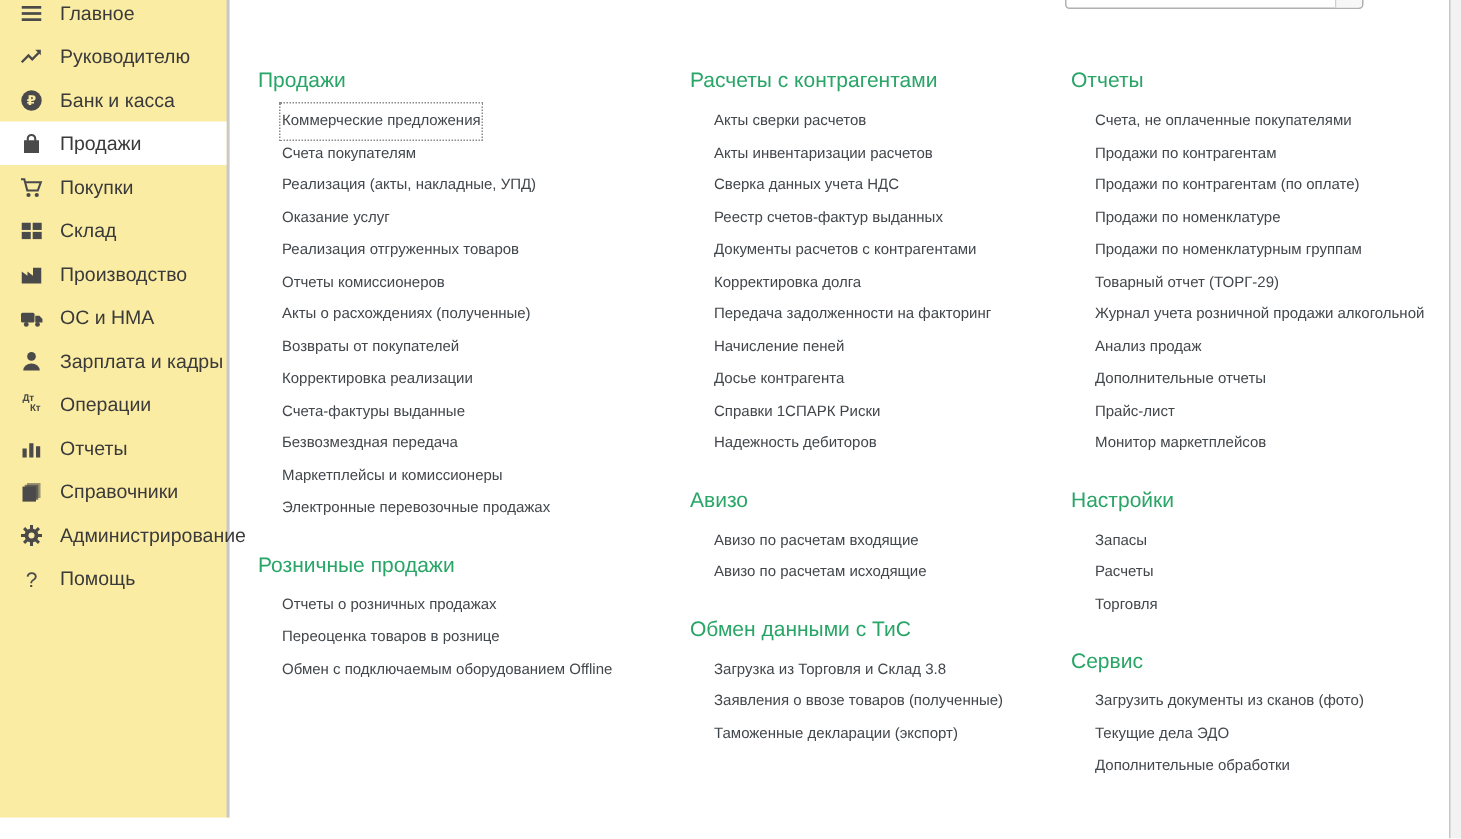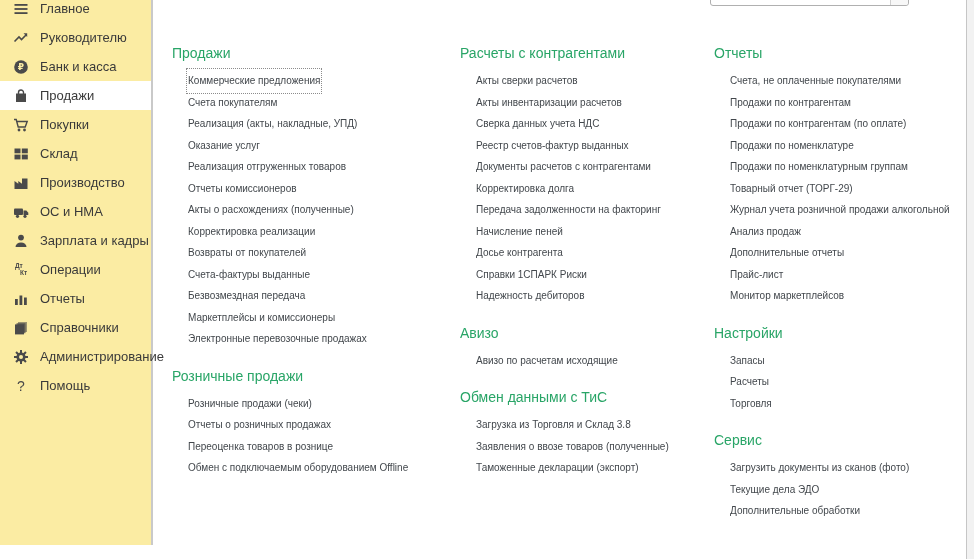--- a/index.html
+++ b/index.html
@@ -254,46 +254,46 @@
 
 <div class="col col-1">
     <div class="section-title">Продажи</div>
     <div class="menu-item focused"><span>Коммерческие предложения</span></div>
     <div class="menu-item"><span>Счета покупателям</span></div>
     <div class="menu-item"><span>Реализация (акты, накладные, УПД)</span></div>
     <div class="menu-item"><span>Оказание услуг</span></div>
     <div class="menu-item"><span>Реализация отгруженных товаров</span></div>
     <div class="menu-item"><span>Отчеты комиссионеров</span></div>
     <div class="menu-item"><span>Акты о расхождениях (полученные)</span></div>
+    <div class="menu-item"><span>Возвраты от покупателей</span></div>
     <div class="menu-item"><span>Корректировка реализации</span></div>
-    <div class="menu-item"><span>Возвраты от покупателей</span></div>
     <div class="menu-item"><span>Счета-фактуры выданные</span></div>
     <div class="menu-item"><span>Безвозмездная передача</span></div>
     <div class="menu-item"><span>Маркетплейсы и комиссионеры</span></div>
     <div class="menu-item"><span>Электронные перевозочные продажах</span></div>
     <div class="section-title">Розничные продажи</div>
-    <div class="menu-item"><span>Розничные продажи (чеки)</span></div>
     <div class="menu-item"><span>Отчеты о розничных продажах</span></div>
     <div class="menu-item"><span>Переоценка товаров в рознице</span></div>
     <div class="menu-item"><span>Обмен с подключаемым оборудованием Offline</span></div>
   </div>
 <div class="col col-2">
     <div class="section-title">Расчеты с контрагентами</div>
     <div class="menu-item"><span>Акты сверки расчетов</span></div>
     <div class="menu-item"><span>Акты инвентаризации расчетов</span></div>
     <div class="menu-item"><span>Сверка данных учета НДС</span></div>
     <div class="menu-item"><span>Реестр счетов-фактур выданных</span></div>
     <div class="menu-item"><span>Документы расчетов с контрагентами</span></div>
     <div class="menu-item"><span>Корректировка долга</span></div>
     <div class="menu-item"><span>Передача задолженности на факторинг</span></div>
     <div class="menu-item"><span>Начисление пеней</span></div>
     <div class="menu-item"><span>Досье контрагента</span></div>
     <div class="menu-item"><span>Справки 1СПАРК Риски</span></div>
     <div class="menu-item"><span>Надежность дебиторов</span></div>
     <div class="section-title">Авизо</div>
+    <div class="menu-item"><span>Авизо по расчетам входящие</span></div>
     <div class="menu-item"><span>Авизо по расчетам исходящие</span></div>
     <div class="section-title">Обмен данными с ТиС</div>
     <div class="menu-item"><span>Загрузка из Торговля и Склад 3.8</span></div>
     <div class="menu-item"><span>Заявления о ввозе товаров (полученные)</span></div>
     <div class="menu-item"><span>Таможенные декларации (экспорт)</span></div>
   </div>
 <div class="col col-3">
     <div class="section-title">Отчеты</div>
     <div class="menu-item"><span>Счета, не оплаченные покупателями</span></div>
     <div class="menu-item"><span>Продажи по контрагентам</span></div>

